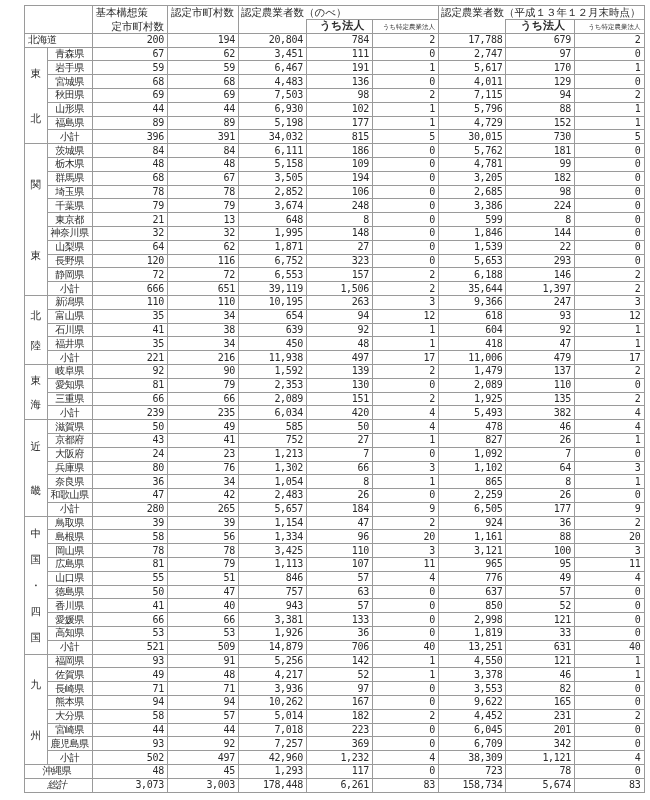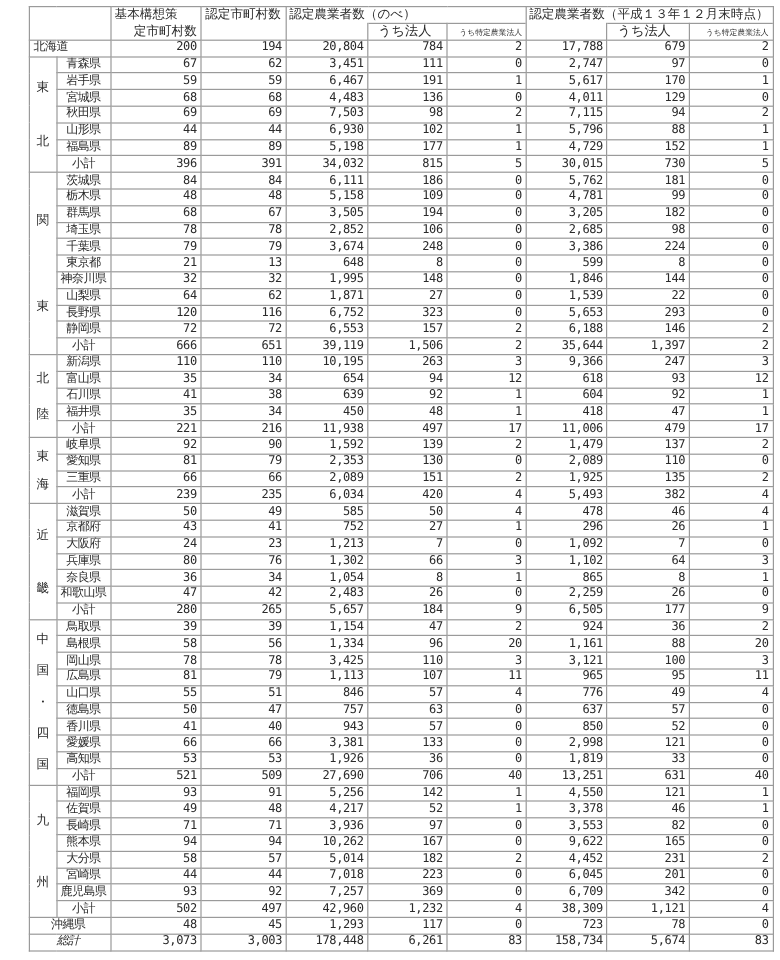--- a/index.html
+++ b/index.html
@@ -6,21 +6,21 @@
   body { width:650px; height:800px; overflow:hidden; position:relative;
          font-family:"DejaVu Serif", "Liberation Serif", serif; color:#2a2a2a; }
   #tbl { position:absolute; left:4px; top:5px; border-collapse:collapse; table-layout:fixed;margin-left:20px; }
   #tbl td { border:1px solid #9a9a9a; padding:0 3px; height:12.8px; line-height:12px;
             font-size:10.5px; white-space:nowrap; overflow:hidden; }
   #tbl td.num { text-align:right; font-family:"DejaVu Sans Mono","Liberation Mono",monospace; font-size:10px; letter-spacing:-0.3px; }
   #tbl td.pref { text-align:center; font-size:10px; letter-spacing:-0.5px; }
   #tbl td.region { text-align:center; vertical-align:middle; border-top:1px solid #9a9a9a; border-bottom:1px solid #9a9a9a; font-size:10.5px; line-height:14px; }
   #tbl td.hdr { font-size:10.5px; height:13px; vertical-align:top; }
   #tbl td.hdr-small { font-size:6.5px; text-align:right; vertical-align:bottom; }
-  #tbl td.hdr-mid { font-size:11px; text-align:left; padding-left:8px; }
+  #tbl td.hdr-mid { font-size:11px; text-align:center; padding-left:8px;font-weight:bold; }
   #tbl td.nb-right { border-right:none; }
   #tbl td.nb-left { border-left:none; }
   #tbl td.nb-bottom { border-bottom:none; }
   #tbl td.nb-top { border-top:none;padding-left:19px; }
 </style>
 </head>
 <body>
 
 <table id="tbl">
   <colgroup>
@@ -405,21 +405,21 @@
         <td class="num">46</td>
         <td class="num">4</td>
       </tr>
       <tr>
         <td class="pref">京都府</td>
         <td class="num">43</td>
         <td class="num">41</td>
         <td class="num">752</td>
         <td class="num">27</td>
         <td class="num">1</td>
-        <td class="num">296</td>
+        <td class="num">827</td>
         <td class="num">26</td>
         <td class="num">1</td>
       </tr>
       <tr>
         <td class="pref">大阪府</td>
         <td class="num">24</td>
         <td class="num">23</td>
         <td class="num">1,213</td>
         <td class="num">7</td>
         <td class="num">0</td>
@@ -576,21 +576,21 @@
         <td class="num">36</td>
         <td class="num">0</td>
         <td class="num">1,819</td>
         <td class="num">33</td>
         <td class="num">0</td>
       </tr>
       <tr>
         <td class="pref">小計</td>
         <td class="num">521</td>
         <td class="num">509</td>
-        <td class="num">27,690</td>
+        <td class="num">14,879</td>
         <td class="num">706</td>
         <td class="num">40</td>
         <td class="num">13,251</td>
         <td class="num">631</td>
         <td class="num">40</td>
       </tr>
       <tr>
         <td class="region" rowspan="8" style="white-space: normal;">
           <div style="display: flex; flex-direction: column; justify-content: space-around; align-items: center; height: 102.4px;">
             <span>九</span>

